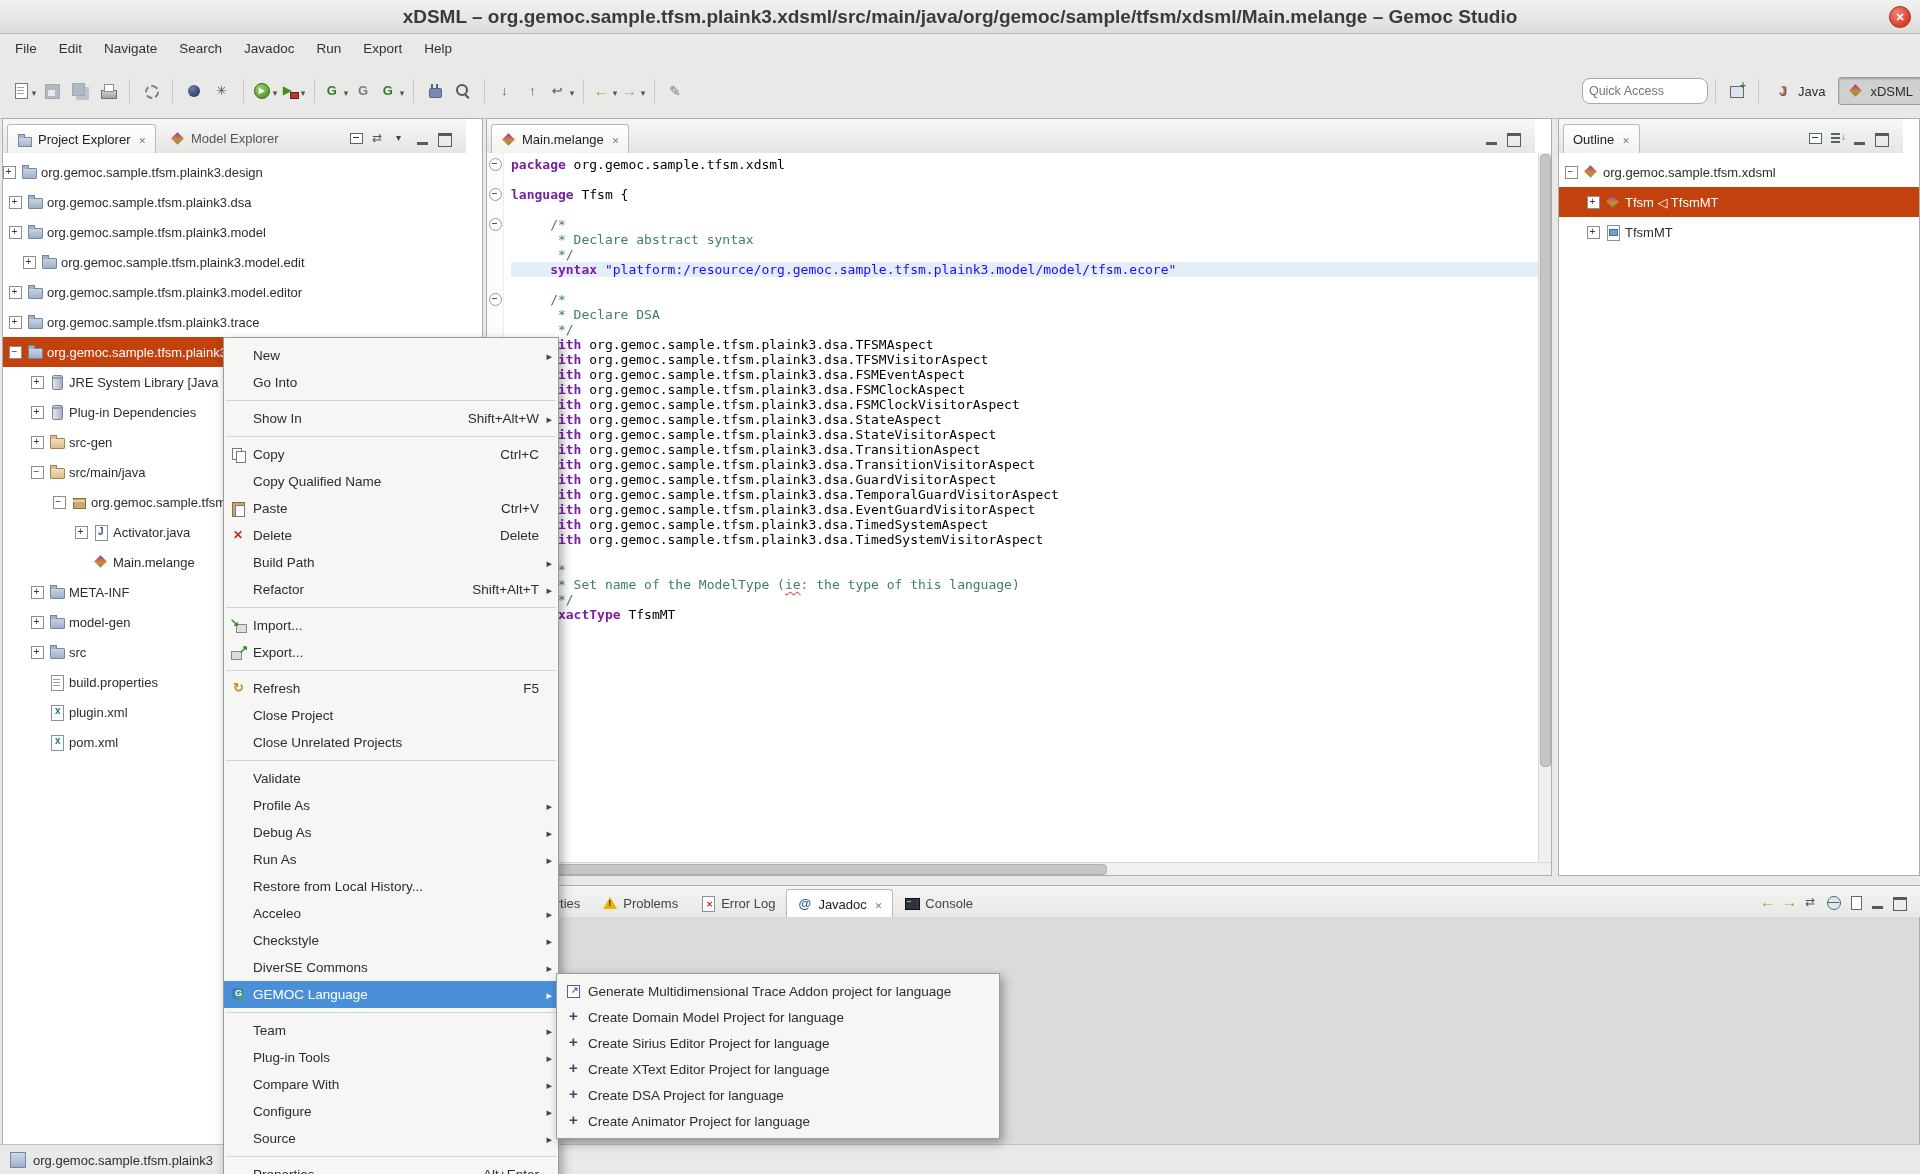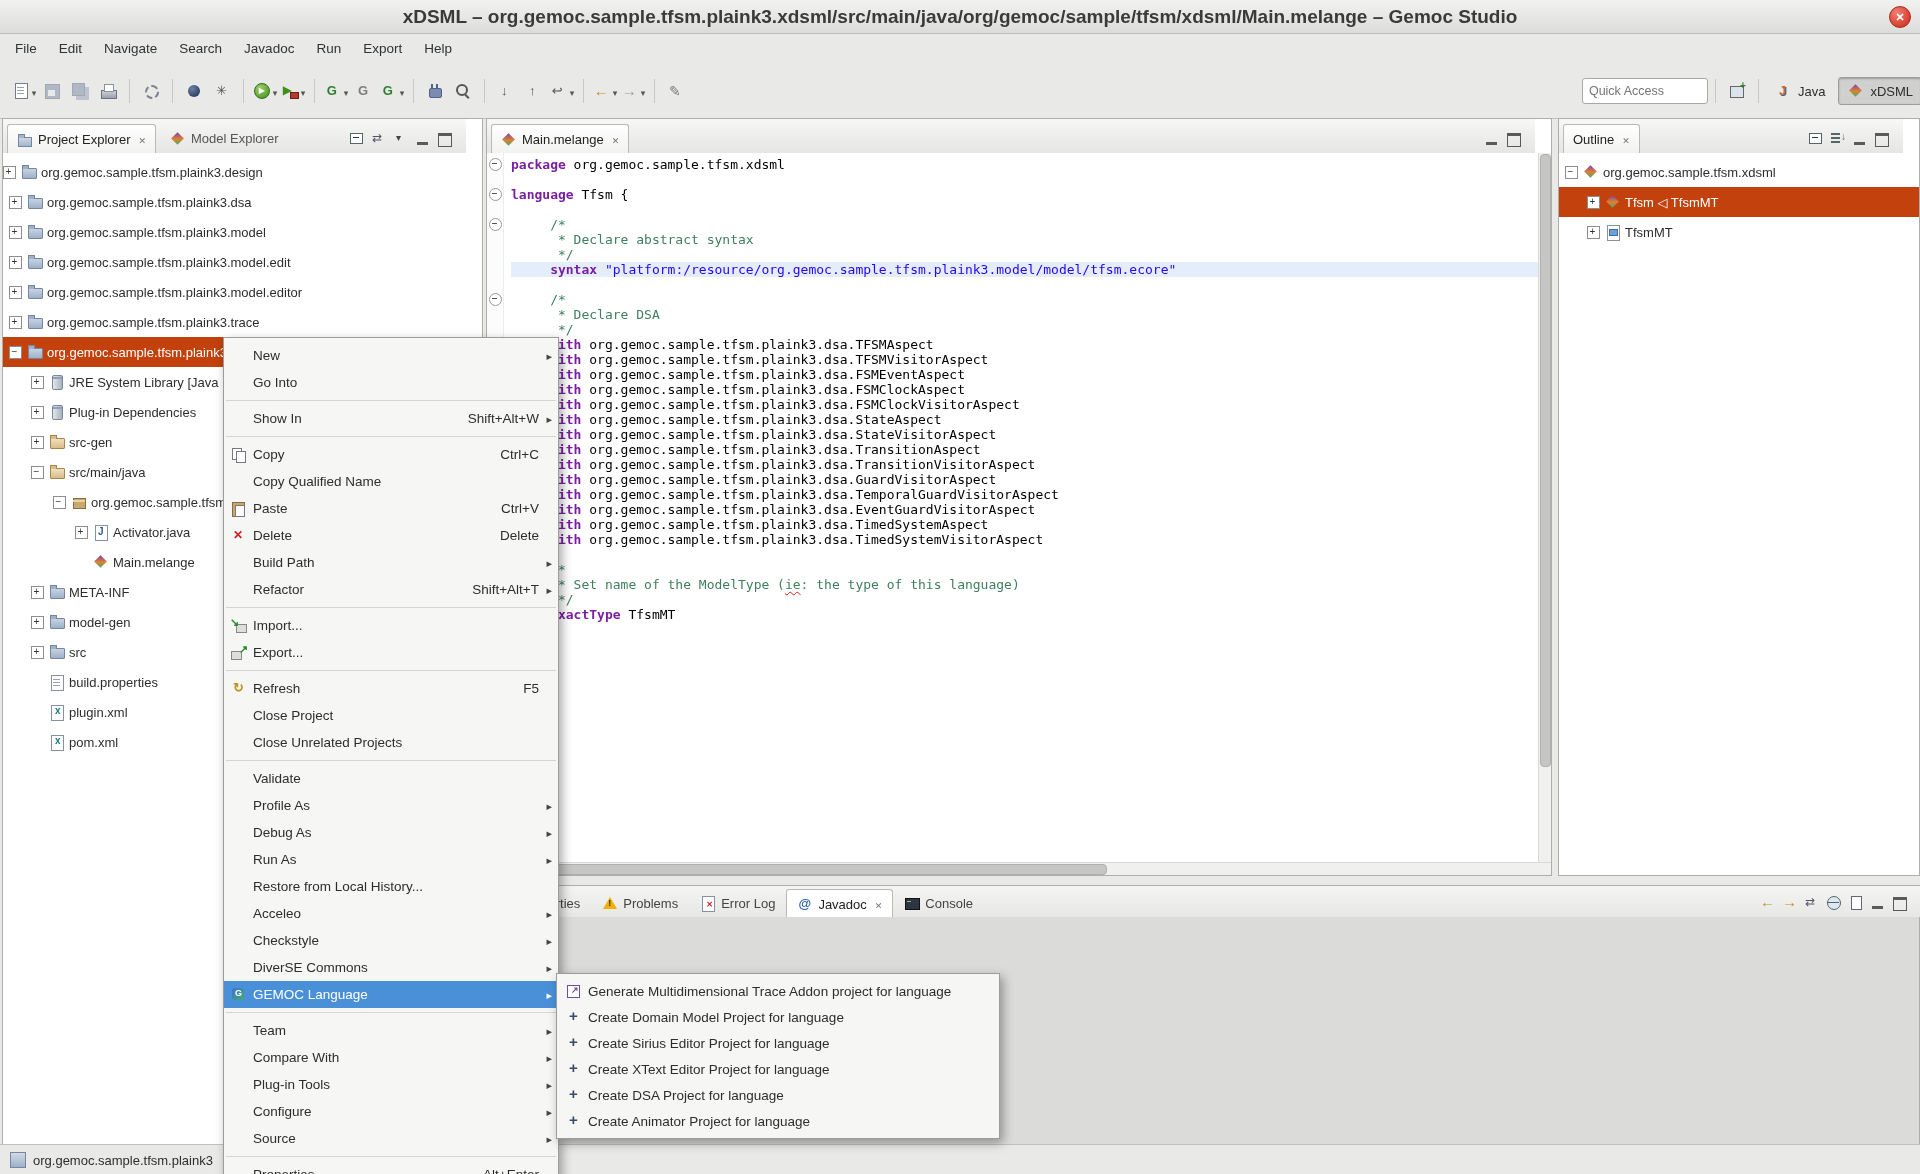--- a/index.html
+++ b/index.html
@@ -50,21 +50,21 @@
   .ci-down::before{content:"↓";position:absolute;left:4px;top:1px;font-size:13px;color:#555}
   .ci-retn::before{content:"↩";position:absolute;left:2px;top:1px;font-size:13px;color:#555}
   .ci-back::before{content:"←";position:absolute;left:1px;top:0;font-size:15px;font-weight:bold;color:#c09020}
   .ci-fwd::before{content:"→";position:absolute;left:1px;top:0;font-size:15px;font-weight:bold;color:#9a9a98}
   .ci-pen::before{content:"✎";position:absolute;left:2px;top:1px;font-size:14px;color:#777}
   .ci-persp::before{content:"";position:absolute;left:2px;top:4px;width:12px;height:10px;border:1px solid #666;background:#dde3ec}
   .ci-persp::after{content:"+";position:absolute;left:12px;top:-2px;font-size:10px;font-weight:bold;color:#2f7d2f}
   .ci-java::before{content:"J";position:absolute;left:4px;top:1px;font-weight:bold;font-size:13px;color:#d76b1f;text-shadow:1px 1px 0 #2b5fa5}
   .ci-xdsml::before{content:"";position:absolute;left:4px;top:4px;width:9px;height:9px;transform:rotate(45deg);
     background:linear-gradient(135deg,#7d3fb0,#e08030 55%,#3fae6a)}
-  #quick-access{width:112px;height:24px;border:1px solid #a8a8a6;border-radius:3px;background:#fff;
+  #quick-access{width:112px;height:24px;border:1px solid #a8a8a6;border-radius:8px;background:#fff;
     padding:0 6px;font-size:12.5px;color:#555;font-family:"Liberation Sans",sans-serif;margin-left:auto}
   .pbtn{height:26px;display:flex;align-items:center;gap:5px;padding:0 8px;border-radius:3px;font-size:13px;border:1px solid transparent}
   .pbtn.active{background:#d0d0ce;border-color:#9d9d9b;box-shadow:inset 0 1px 2px rgba(0,0,0,.25)}
   
   .panel{position:absolute;background:#fff;border:1px solid #aeaeac}
   #left-panel{left:2px;top:118px;width:479px;height:1026px}
   #center-panel{left:486px;top:118px;width:1064px;height:756px}
   #right-panel{left:1558px;top:118px;width:360px;height:756px}
   .vhead{position:absolute;left:0;top:0;right:16px;height:34px;background:linear-gradient(#f7f7f6,#e5e5e3);
     border-bottom:1px solid #b9b9b7;display:flex;align-items:flex-end}
@@ -334,21 +334,21 @@
       <div class="tree-row" style="padding-left: 6px;">
         <span class="twisty plus"></span>
         <span class="ticon ic-project"></span>
         <span class="tlabel">org.gemoc.sample.tfsm.plaink3.dsa</span>
       </div>
       <div class="tree-row" style="padding-left: 6px;">
         <span class="twisty plus"></span>
         <span class="ticon ic-project"></span>
         <span class="tlabel">org.gemoc.sample.tfsm.plaink3.model</span>
       </div>
-      <div class="tree-row" style="padding-left: 6px;">
+      <div class="tree-row" style="padding-left: 20px;">
         <span class="twisty plus"></span>
         <span class="ticon ic-project"></span>
         <span class="tlabel">org.gemoc.sample.tfsm.plaink3.model.edit</span>
       </div>
       <div class="tree-row" style="padding-left: 6px;">
         <span class="twisty plus"></span>
         <span class="ticon ic-project"></span>
         <span class="tlabel">org.gemoc.sample.tfsm.plaink3.model.editor</span>
       </div>
       <div class="tree-row" style="padding-left: 6px;">
@@ -710,27 +710,27 @@
     </div>
     <div class="cm-sep"></div>
     <div class="cm-item">
       <span class="mi"></span>
       <span class="cm-label">Team</span>
       <span class="cm-sc"></span>
       <span class="cm-arrow has"></span>
     </div>
     <div class="cm-item">
       <span class="mi"></span>
+      <span class="cm-label">Plug-in Tools</span>
+      <span class="cm-sc"></span>
+      <span class="cm-arrow has"></span>
+    </div>
+    <div class="cm-item">
+      <span class="mi"></span>
       <span class="cm-label">Compare With</span>
-      <span class="cm-sc"></span>
-      <span class="cm-arrow has"></span>
-    </div>
-    <div class="cm-item">
-      <span class="mi"></span>
-      <span class="cm-label">Plug-in Tools</span>
       <span class="cm-sc"></span>
       <span class="cm-arrow has"></span>
     </div>
     <div class="cm-item">
       <span class="mi"></span>
       <span class="cm-label">Configure</span>
       <span class="cm-sc"></span>
       <span class="cm-arrow has"></span>
     </div>
     <div class="cm-item">

